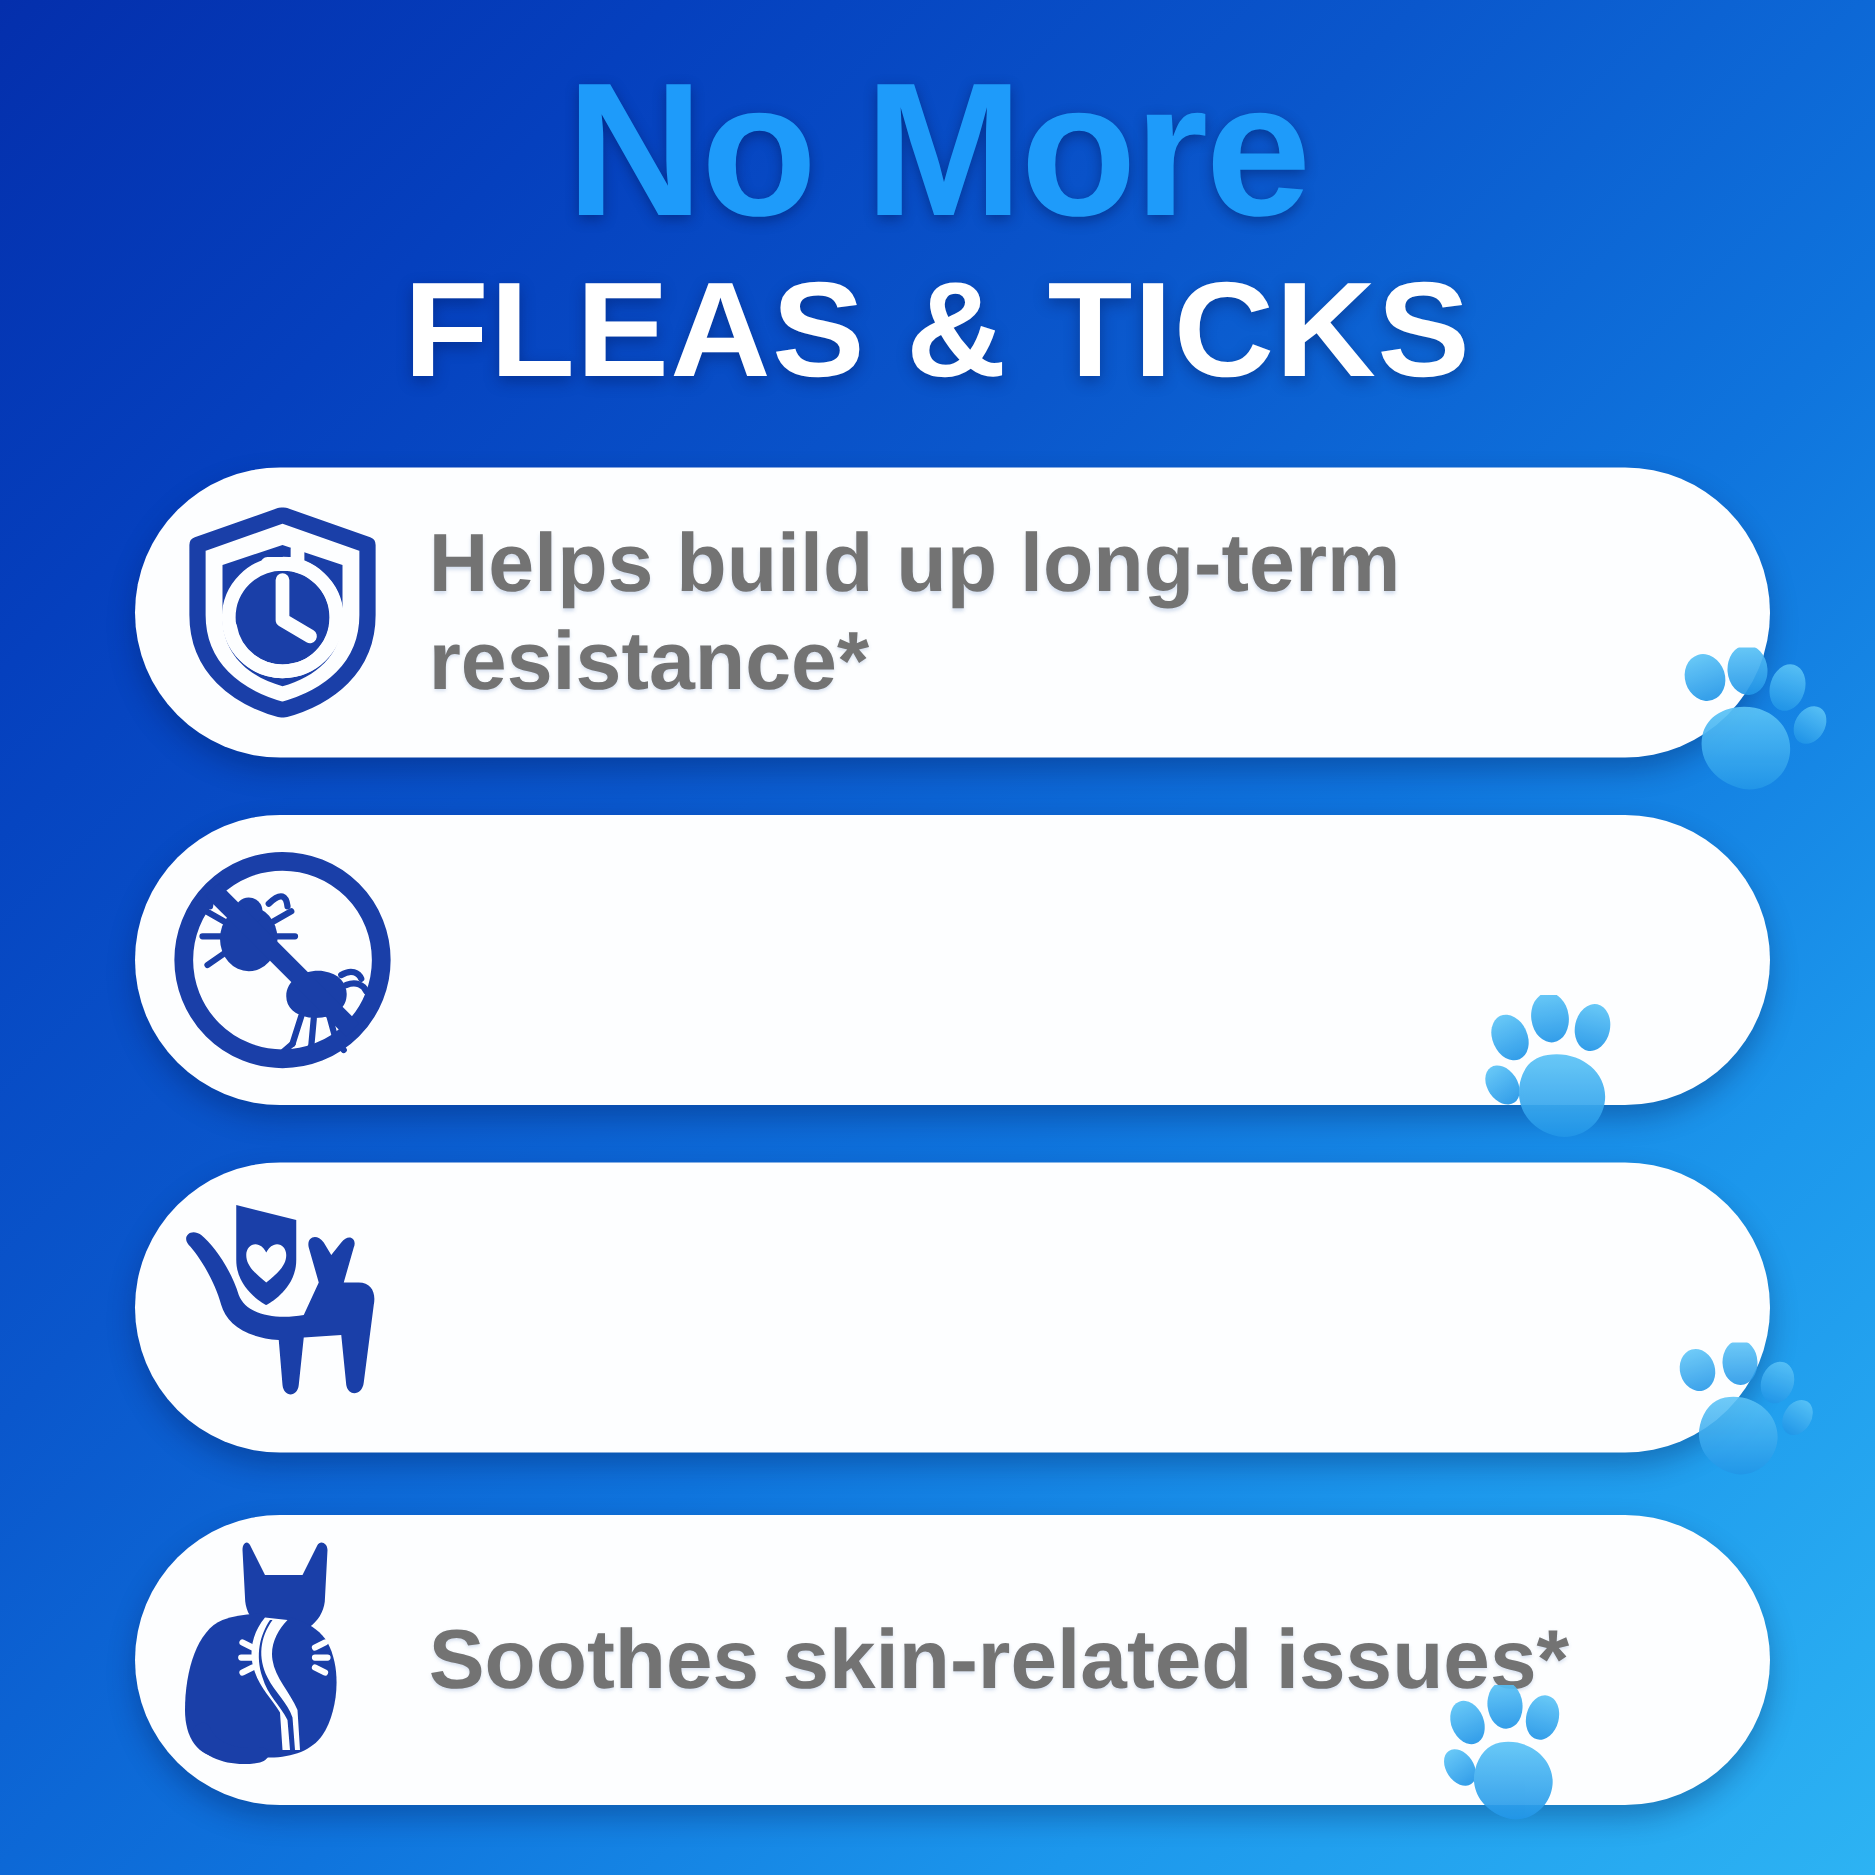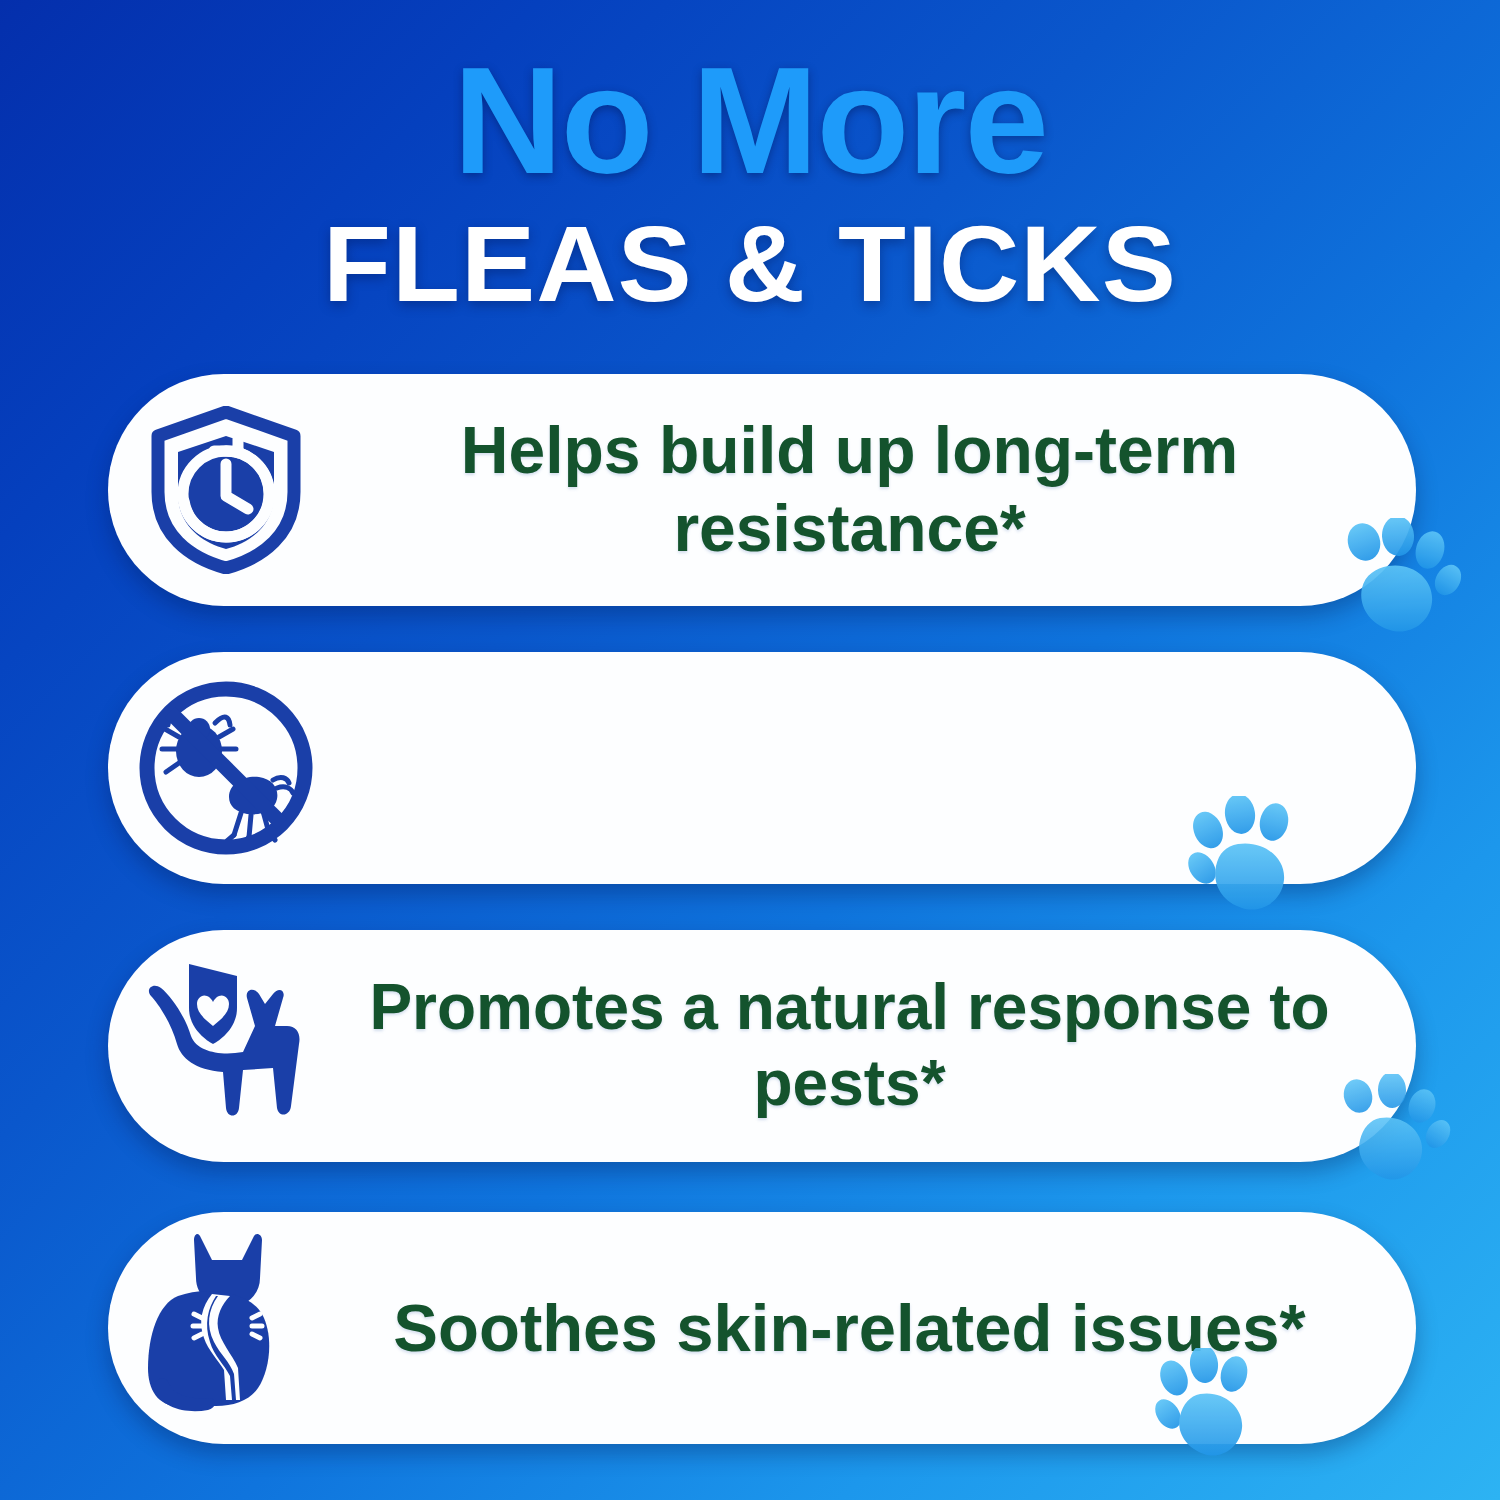--- a/index.html
+++ b/index.html
@@ -83,24 +83,23 @@
   }
   .card-icon svg { display: block; }
 
   .card-text {
     flex: 1 1 auto;
     padding-right: 60px;
     font-family: "Liberation Sans Narrow", "Liberation Sans", sans-serif;
     font-weight: bold;
     font-size: 66px;
     line-height: 1.18;
-    color: #14532d;
+    color: #737373;
     letter-spacing: 0px;
     text-shadow: 0 2px 3px rgba(120,150,200,0.30);
-    text-align: center;
   }
   .card-3 .card-text { font-size: 64px; }
   .card-2 .card-text, .card-4 .card-text { font-size: 67px; }
 
   
   .paw {
     position: absolute;
     pointer-events: none;
   }
   .paw-1 { left: 1336px; top: 518px;  width: 132px; height: 120px; }
@@ -173,21 +172,20 @@
 
         <path d="M150 42 L142 70 L154 70 C164 70 168 78 166 88 L158 150
                  C157 160 146 162 144 152 L140 112 L110 114 L106 152
                  C105 162 94 162 93 152 L90 116
                  C62 114 48 102 44 88
                  C38 66 24 46 18 40 C12 33 20 26 28 32 C38 40 52 60 58 80
                  C64 96 88 100 110 96 L122 70 L114 42 C112 34 120 30 126 38
                  L132 48 L140 38 C146 30 153 35 150 42 Z" fill="#1A3FA8"></path>
       </svg>
     </div>
-    <div class="card-text">Promotes a natural response to pests*</div>
   </div>
 
   <div class="card card-4">
     <div class="card-icon">
       <svg width="176" height="196" viewBox="0 0 176 196" aria-hidden="true">
 
         <path d="M62 6 L74 30 L104 30 L116 6 C118 2 124 4 124 10 L122 48
                  C122 66 106 78 90 78 C74 78 58 66 58 48 L56 10 C56 4 60 2 62 6 Z" fill="#1A3FA8"></path>
 
         <path d="M40 66 C66 56 110 60 124 84 C136 106 132 140 120 158

